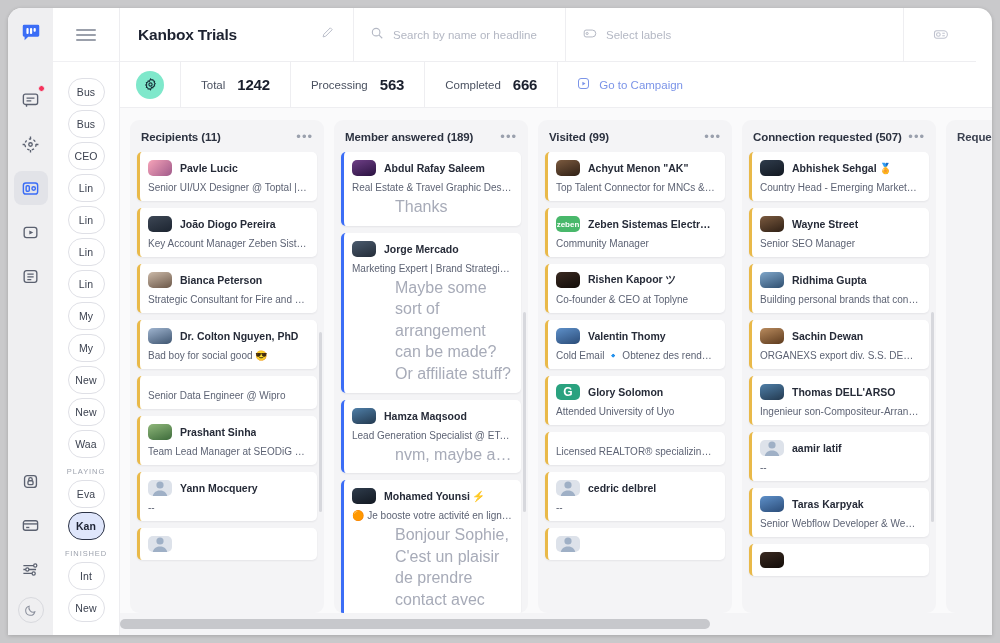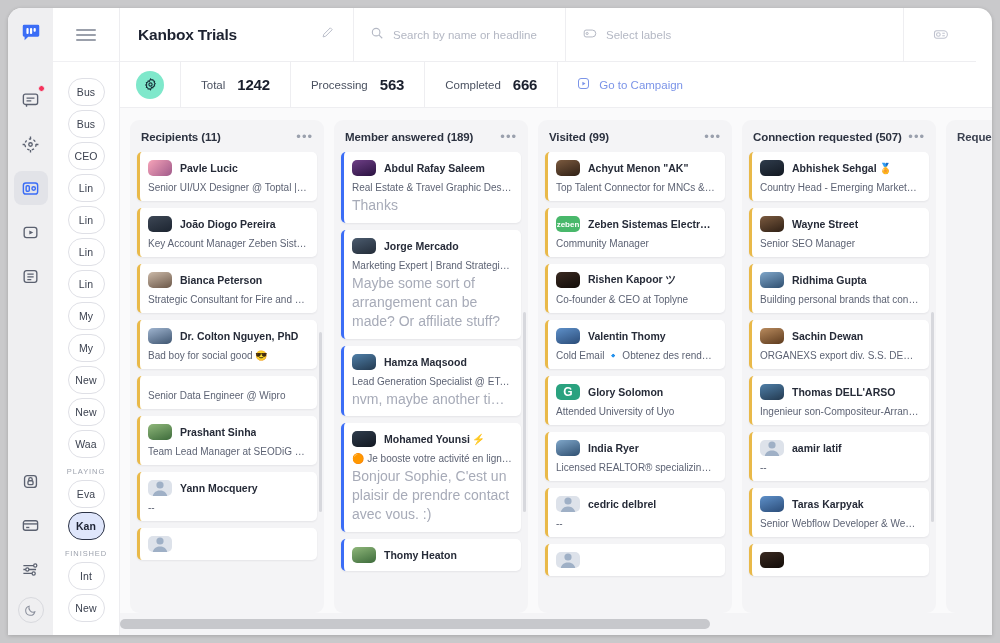--- a/index.html
+++ b/index.html
@@ -131,21 +131,21 @@
   }
   .card.blue { border-left-color:#3b6df6; }
   .card-top { display:flex; align-items:center; gap:8px; }
   .av { width:24px; height:16px; border-radius:5px; flex:0 0 24px; background:#dfe3ea;
         overflow:hidden; display:flex; align-items:center; justify-content:center;
         font-size:12px; color:#fff; font-weight:700; }
   .nm { font-size:10.5px; font-weight:700; color:#262b38; white-space:nowrap;
         overflow:hidden; text-overflow:ellipsis; }
   .hl { font-size:10px; color:#5d6374; margin-top:6px; white-space:nowrap;
         overflow:hidden; text-overflow:ellipsis; }
-  .msg { font-size:14px; color:#a7abb8; margin-top:3px; line-height:1.35; }
+  .msg { font-size:16px; color:#a7abb8; margin-top:3px; line-height:1.35;margin-left:43px; }
   .msg.clip { white-space:nowrap; overflow:hidden; text-overflow:ellipsis; }
 
   
   .g1{background:linear-gradient(135deg,#f7a4b9,#a05a8a);}
   .g2{background:linear-gradient(160deg,#3d4755,#1c2430);}
   .g3{background:linear-gradient(160deg,#cbb9a8,#6b5748);}
   .g4{background:linear-gradient(160deg,#9fb4cf,#3f5570);}
   .g5{background:linear-gradient(160deg,#e89a3c,#a3561d);}
   .g6{background:linear-gradient(160deg,#8fb77a,#3d6b3b);}
   .g7{background:linear-gradient(160deg,#6e3f86,#2a1240);}
@@ -516,24 +516,20 @@
           <div class="hl">Cold Email 🔹 Obtenez des rendez-vou...</div>
         </div>
         <div class="card">
           <div class="card-top">
                 <span class="av g12">G</span>
                 <span class="nm">Glory Solomon</span>
               </div>
           <div class="hl">Attended University of Uyo</div>
         </div>
         <div class="card">
-          <div class="card-top">
-                <span class="av g16"></span>
-                <span class="nm">India Ryer</span>
-              </div>
           <div class="hl">Licensed REALTOR® specializing in S...</div>
         </div>
         <div class="card">
           <div class="card-top">
                 <span class="av avph">
                   <svg width="24" height="24" viewBox="0 0 24 24">
                     <circle cx="12" cy="9" r="3.6" fill="#9fb0c6"></circle>
                     <path d="M4.6 21c.6-4.4 3.8-6.4 7.4-6.4s6.8 2 7.4 6.4z" fill="#9fb0c6"></path>
                   </svg>
                 </span>

